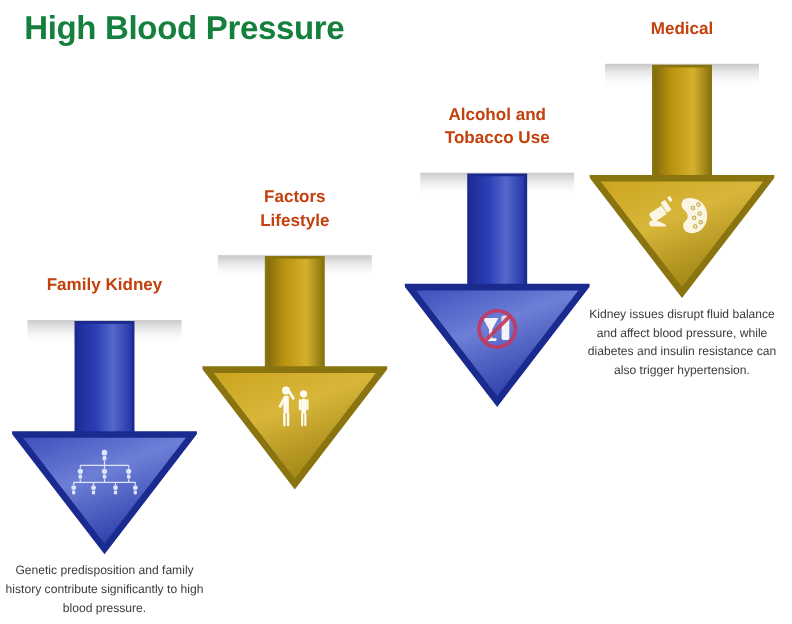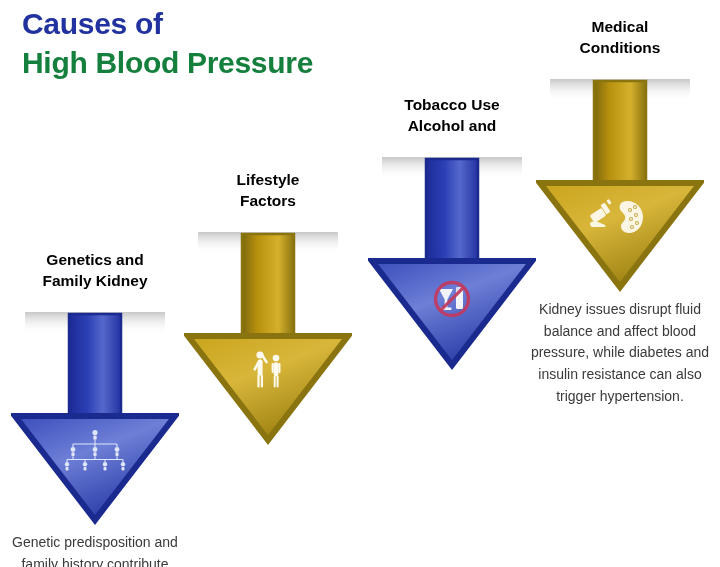--- a/index.html
+++ b/index.html
@@ -39,21 +39,21 @@
     text-align: center;
   }
   #col-0 { left: -5px;  top: 250px; }
   #col-1 { left: 168px; top: 170px; }
   #col-2 { left: 352px; top: 95px;  }
   #col-3 { left: 520px; top: 17px;  }
 
   .col-heading {
     font-size: 15.5px;
     font-weight: bold;
-    color: #000000;
+    color: #c2410c;
     line-height: 1.35;
     margin: 0 auto 16px auto;
     width: 175px;
   }
 
   
   .arrow-wrap {
     position: relative;
     width: 168px;
     height: 222px;
@@ -70,38 +70,36 @@
     right: 0;
     top: 120px;
     display: flex;
     align-items: center;
     justify-content: center;
     pointer-events: none;
   }
 
   
   .col-body {
-    font-size: 14px;
+    font-size: 11px;
     line-height: 1.55;
     color: #3a3a3a;
     width: 186px;
     margin: 2px auto 0 auto;
   }
 </style>
 </head>
 <body>
 
 <div id="title-block">
-  <div class="title-line title-line-1">Causes of</div>
   <div class="title-line title-line-2">High Blood Pressure</div>
 </div>
 
 <div class="column" id="col-0">
   <div class="col-heading">
-    <div>Genetics and</div>
     <div>Family Kidney</div>
   </div>
 
   <div class="arrow-wrap">
     <svg class="arrow-svg" viewBox="0 0 168 222">
       <defs>
         <linearGradient id="bluegrad0" x1="0" y1="0" x2="1" y2="0">
           <stop offset="0%" stop-color="#1d2a95"></stop>
           <stop offset="35%" stop-color="#2b3fb5"></stop>
           <stop offset="65%" stop-color="#5568cb"></stop>
@@ -157,22 +155,22 @@
         </g>
       </svg>
     </div>
   </div>
 
   <div class="col-body">Genetic predisposition and family history contribute significantly to high blood pressure.</div>
 </div>
 
 <div class="column" id="col-1">
   <div class="col-heading">
+    <div>Factors</div>
     <div>Lifestyle</div>
-    <div>Factors</div>
   </div>
 
   <div class="arrow-wrap">
     <svg class="arrow-svg" viewBox="0 0 168 222">
       <defs>
         <linearGradient id="goldgrad1" x1="0" y1="0" x2="1" y2="0">
           <stop offset="0%" stop-color="#7d680d"></stop>
           <stop offset="30%" stop-color="#b8920f"></stop>
           <stop offset="70%" stop-color="#d4b02c"></stop>
           <stop offset="100%" stop-color="#8a7410"></stop>
@@ -209,22 +207,22 @@
           <rect x="33.6" y="27.5" width="2" height="12" rx="1"></rect>
         </g>
       </svg>
     </div>
   </div>
 
 </div>
 
 <div class="column" id="col-2">
   <div class="col-heading">
+    <div>Alcohol and</div>
     <div>Tobacco Use</div>
-    <div>Alcohol and</div>
   </div>
 
   <div class="arrow-wrap">
     <svg class="arrow-svg" viewBox="0 0 168 222">
       <defs>
         <linearGradient id="bluegrad2" x1="0" y1="0" x2="1" y2="0">
           <stop offset="0%" stop-color="#1d2a95"></stop>
           <stop offset="35%" stop-color="#2b3fb5"></stop>
           <stop offset="65%" stop-color="#5568cb"></stop>
           <stop offset="100%" stop-color="#2333a3"></stop>
@@ -257,21 +255,20 @@
         <line x1="14.4" y1="37.6" x2="37.6" y2="14.4" stroke="#c23a5e" stroke-width="3.4" opacity="0.92"></line>
       </svg>
     </div>
   </div>
 
 </div>
 
 <div class="column" id="col-3">
   <div class="col-heading">
     <div>Medical</div>
-    <div>Conditions</div>
   </div>
 
   <div class="arrow-wrap">
     <svg class="arrow-svg" viewBox="0 0 168 222">
       <defs>
         <linearGradient id="goldgrad3" x1="0" y1="0" x2="1" y2="0">
           <stop offset="0%" stop-color="#7d680d"></stop>
           <stop offset="30%" stop-color="#b8920f"></stop>
           <stop offset="70%" stop-color="#d4b02c"></stop>
           <stop offset="100%" stop-color="#8a7410"></stop>

